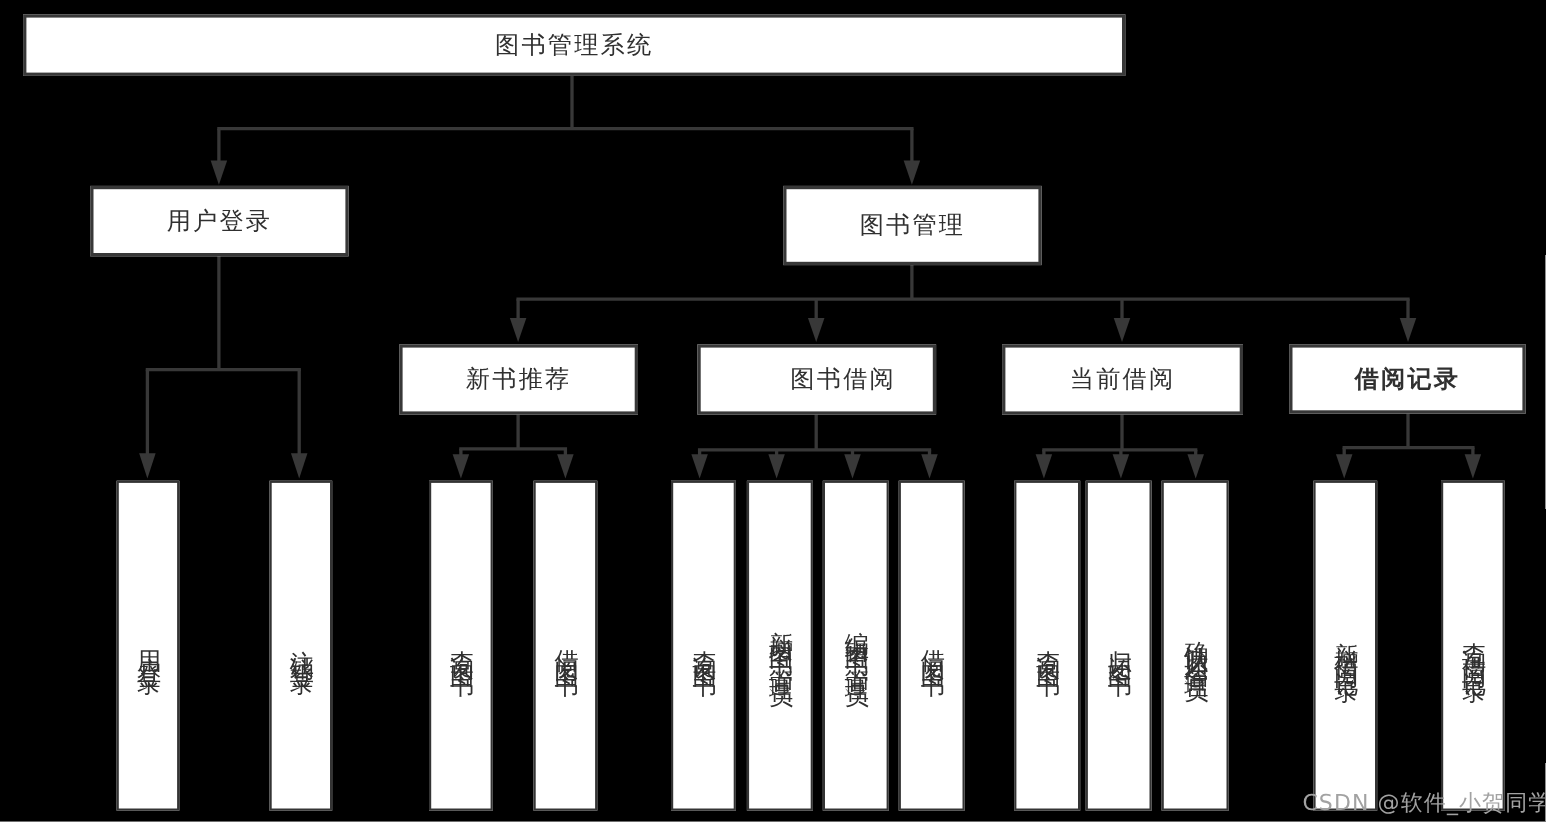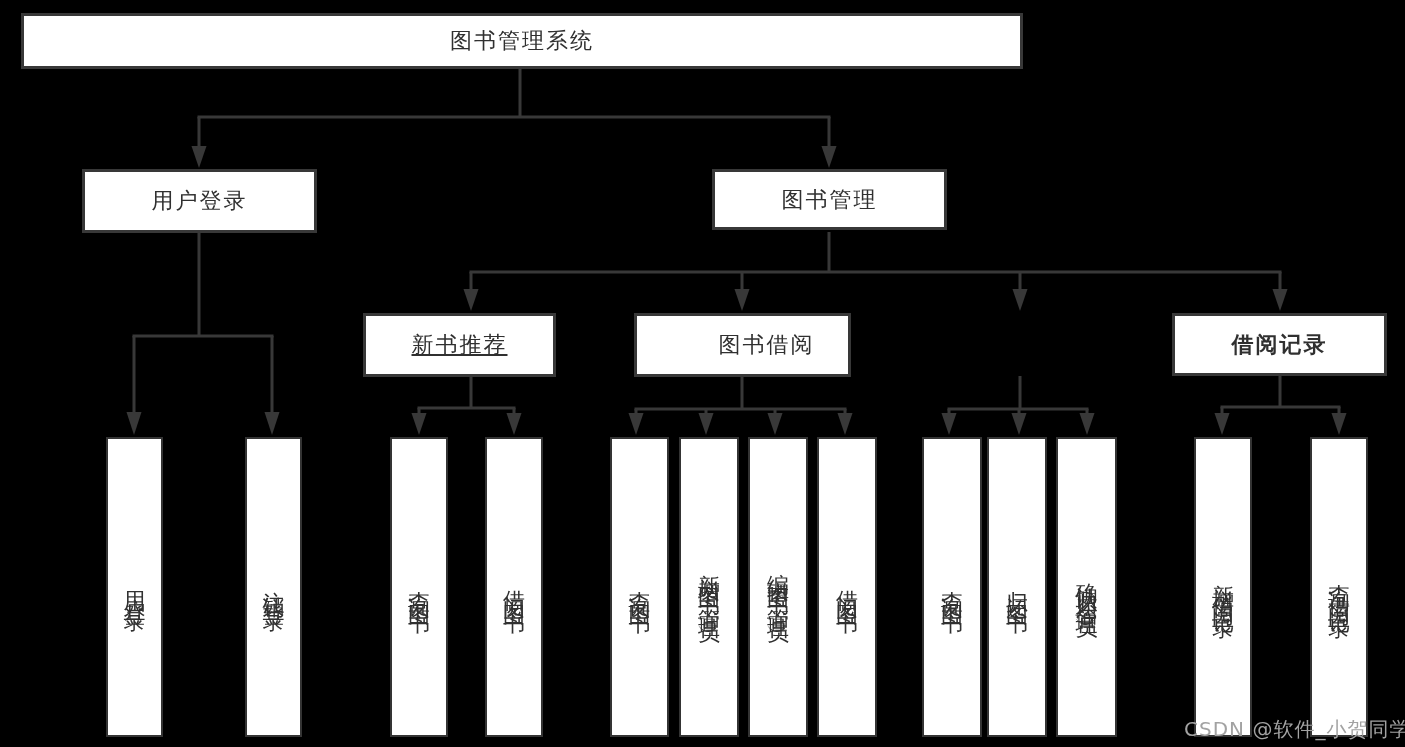--- a/index.html
+++ b/index.html
@@ -126,30 +126,33 @@
     </g>
   </svg>
 
   <div class="node" style="left:21px; top:13px; width:1002px; height:56px;">
     <span>图书管理系统</span>
   </div>
 
   <div class="node" style="left:82px; top:169px; width:235px; height:64px;">
     <span>用户登录</span>
   </div>
-  <div class="node" style="left:712px; top:169px; width:235px; height:61px;">
+  <div class="node" style="left:712px; top:169px; width:235px; height:72px;">
     <span>图书管理</span>
   </div>
 
-  <div class="node" style="left:363px; top:313px; width:193px; height:64px;text-decoration:underline;">
+  <div class="node" style="left:363px; top:313px; width:217px; height:64px;">
     <span>新书推荐</span>
   </div>
   <div class="node" style="left:634px; top:313px; width:217px; height:64px;padding-left:48px;">
     <span>图书借阅</span>
   </div>
+  <div class="node" style="left:911px; top:313px; width:219px; height:64px;">
+    <span>当前借阅</span>
+  </div>
   <div class="node" style="left:1172px; top:313px; width:215px; height:63px;font-weight:bold;">
     <span>借阅记录</span>
   </div>
 
   <div class="leaf" style="left:106px; width:57px;">
     <span class="vtext">用户登录</span>
   </div>
   <div class="leaf" style="left:245px; width:57px;">
     <span class="vtext">注销登录</span>
   </div>

